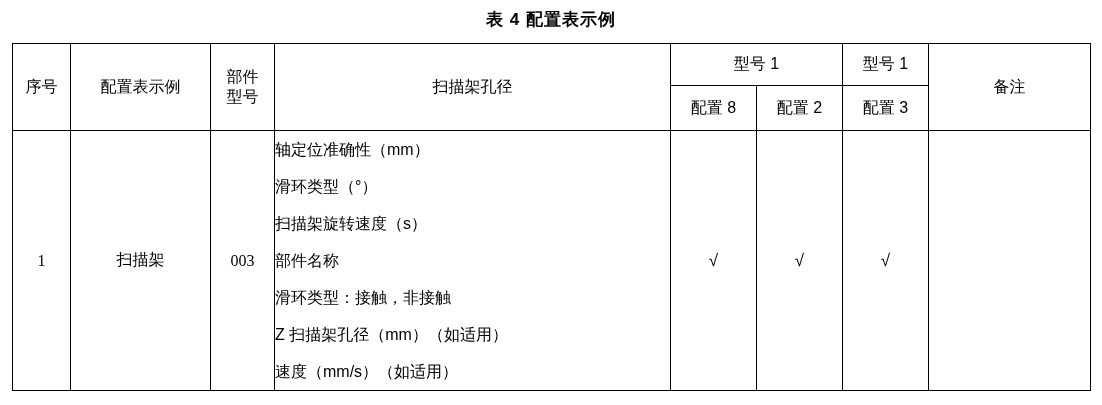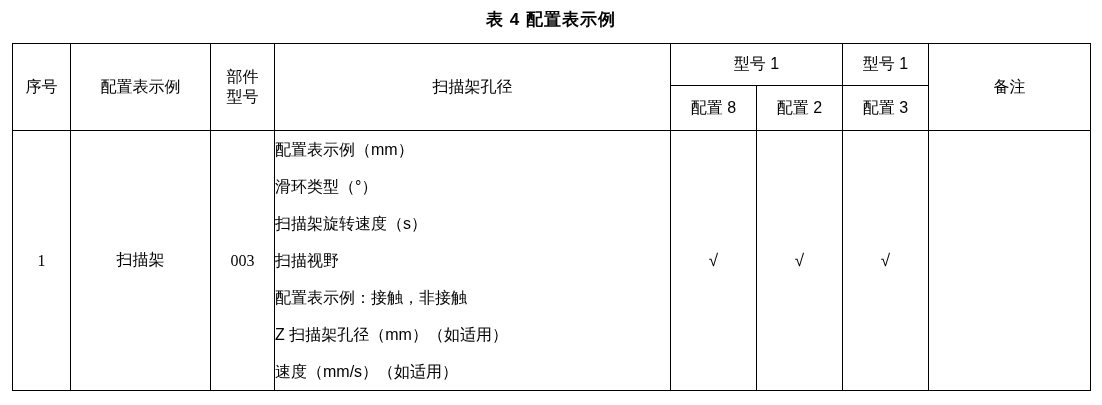--- a/index.html
+++ b/index.html
@@ -124,25 +124,25 @@
         <th class="hdr">配置 2</th>
         <th class="hdr">配置 3</th>
       </tr>
     </thead>
     <tbody>
       <tr>
         <td class="cell-center idx num-font">1</td>
         <td class="cell-center part-name">扫描架</td>
         <td class="cell-center part-model num-font">003</td>
         <td class="spec-list">
-          <div>配置表示例（mm）</div>
+          <div>轴定位准确性（mm）</div>
           <div>滑环类型（°）</div>
           <div>扫描架旋转速度（s）</div>
-          <div>扫描视野</div>
-          <div>配置表示例：接触，非接触</div>
+          <div>部件名称</div>
+          <div>滑环类型：接触，非接触</div>
           <div>Z 扫描架孔径（mm）（如适用）</div>
           <div>速度（mm/s）（如适用）</div>
         </td>
         <td class="check">√</td>
         <td class="check">√</td>
         <td class="check">√</td>
         <td class="cell-center"></td>
       </tr>
     </tbody>
   </table>

